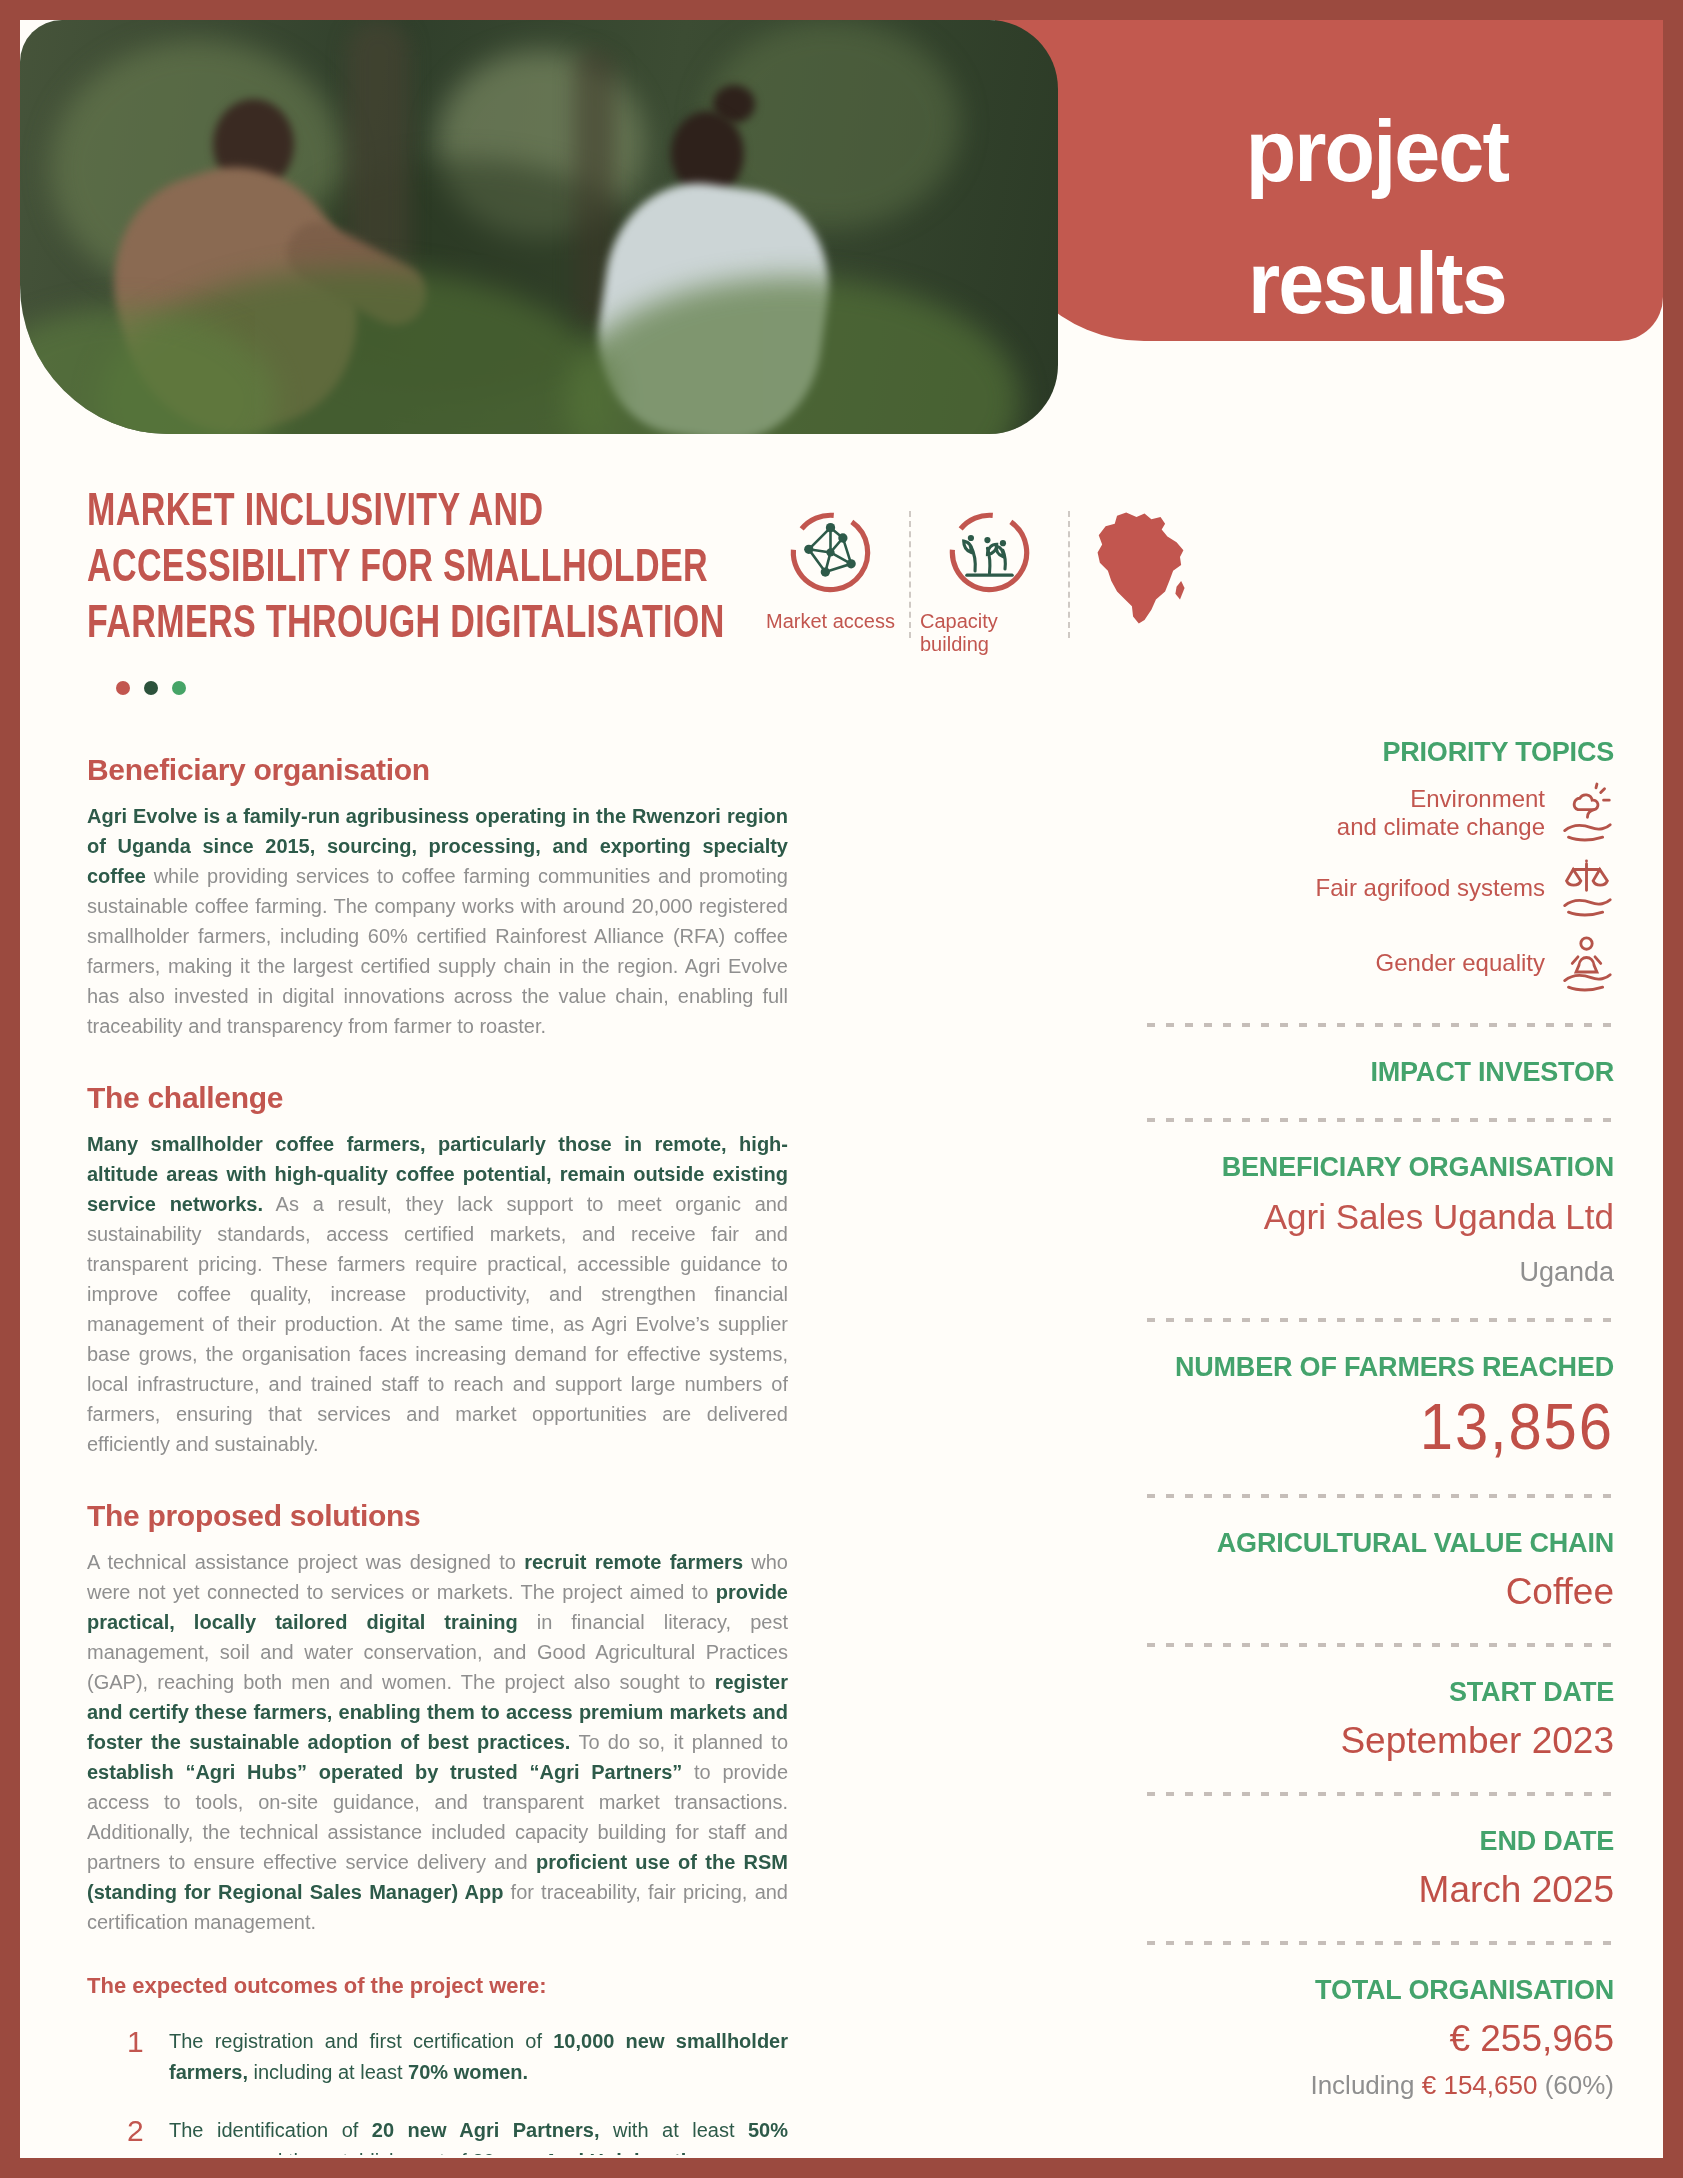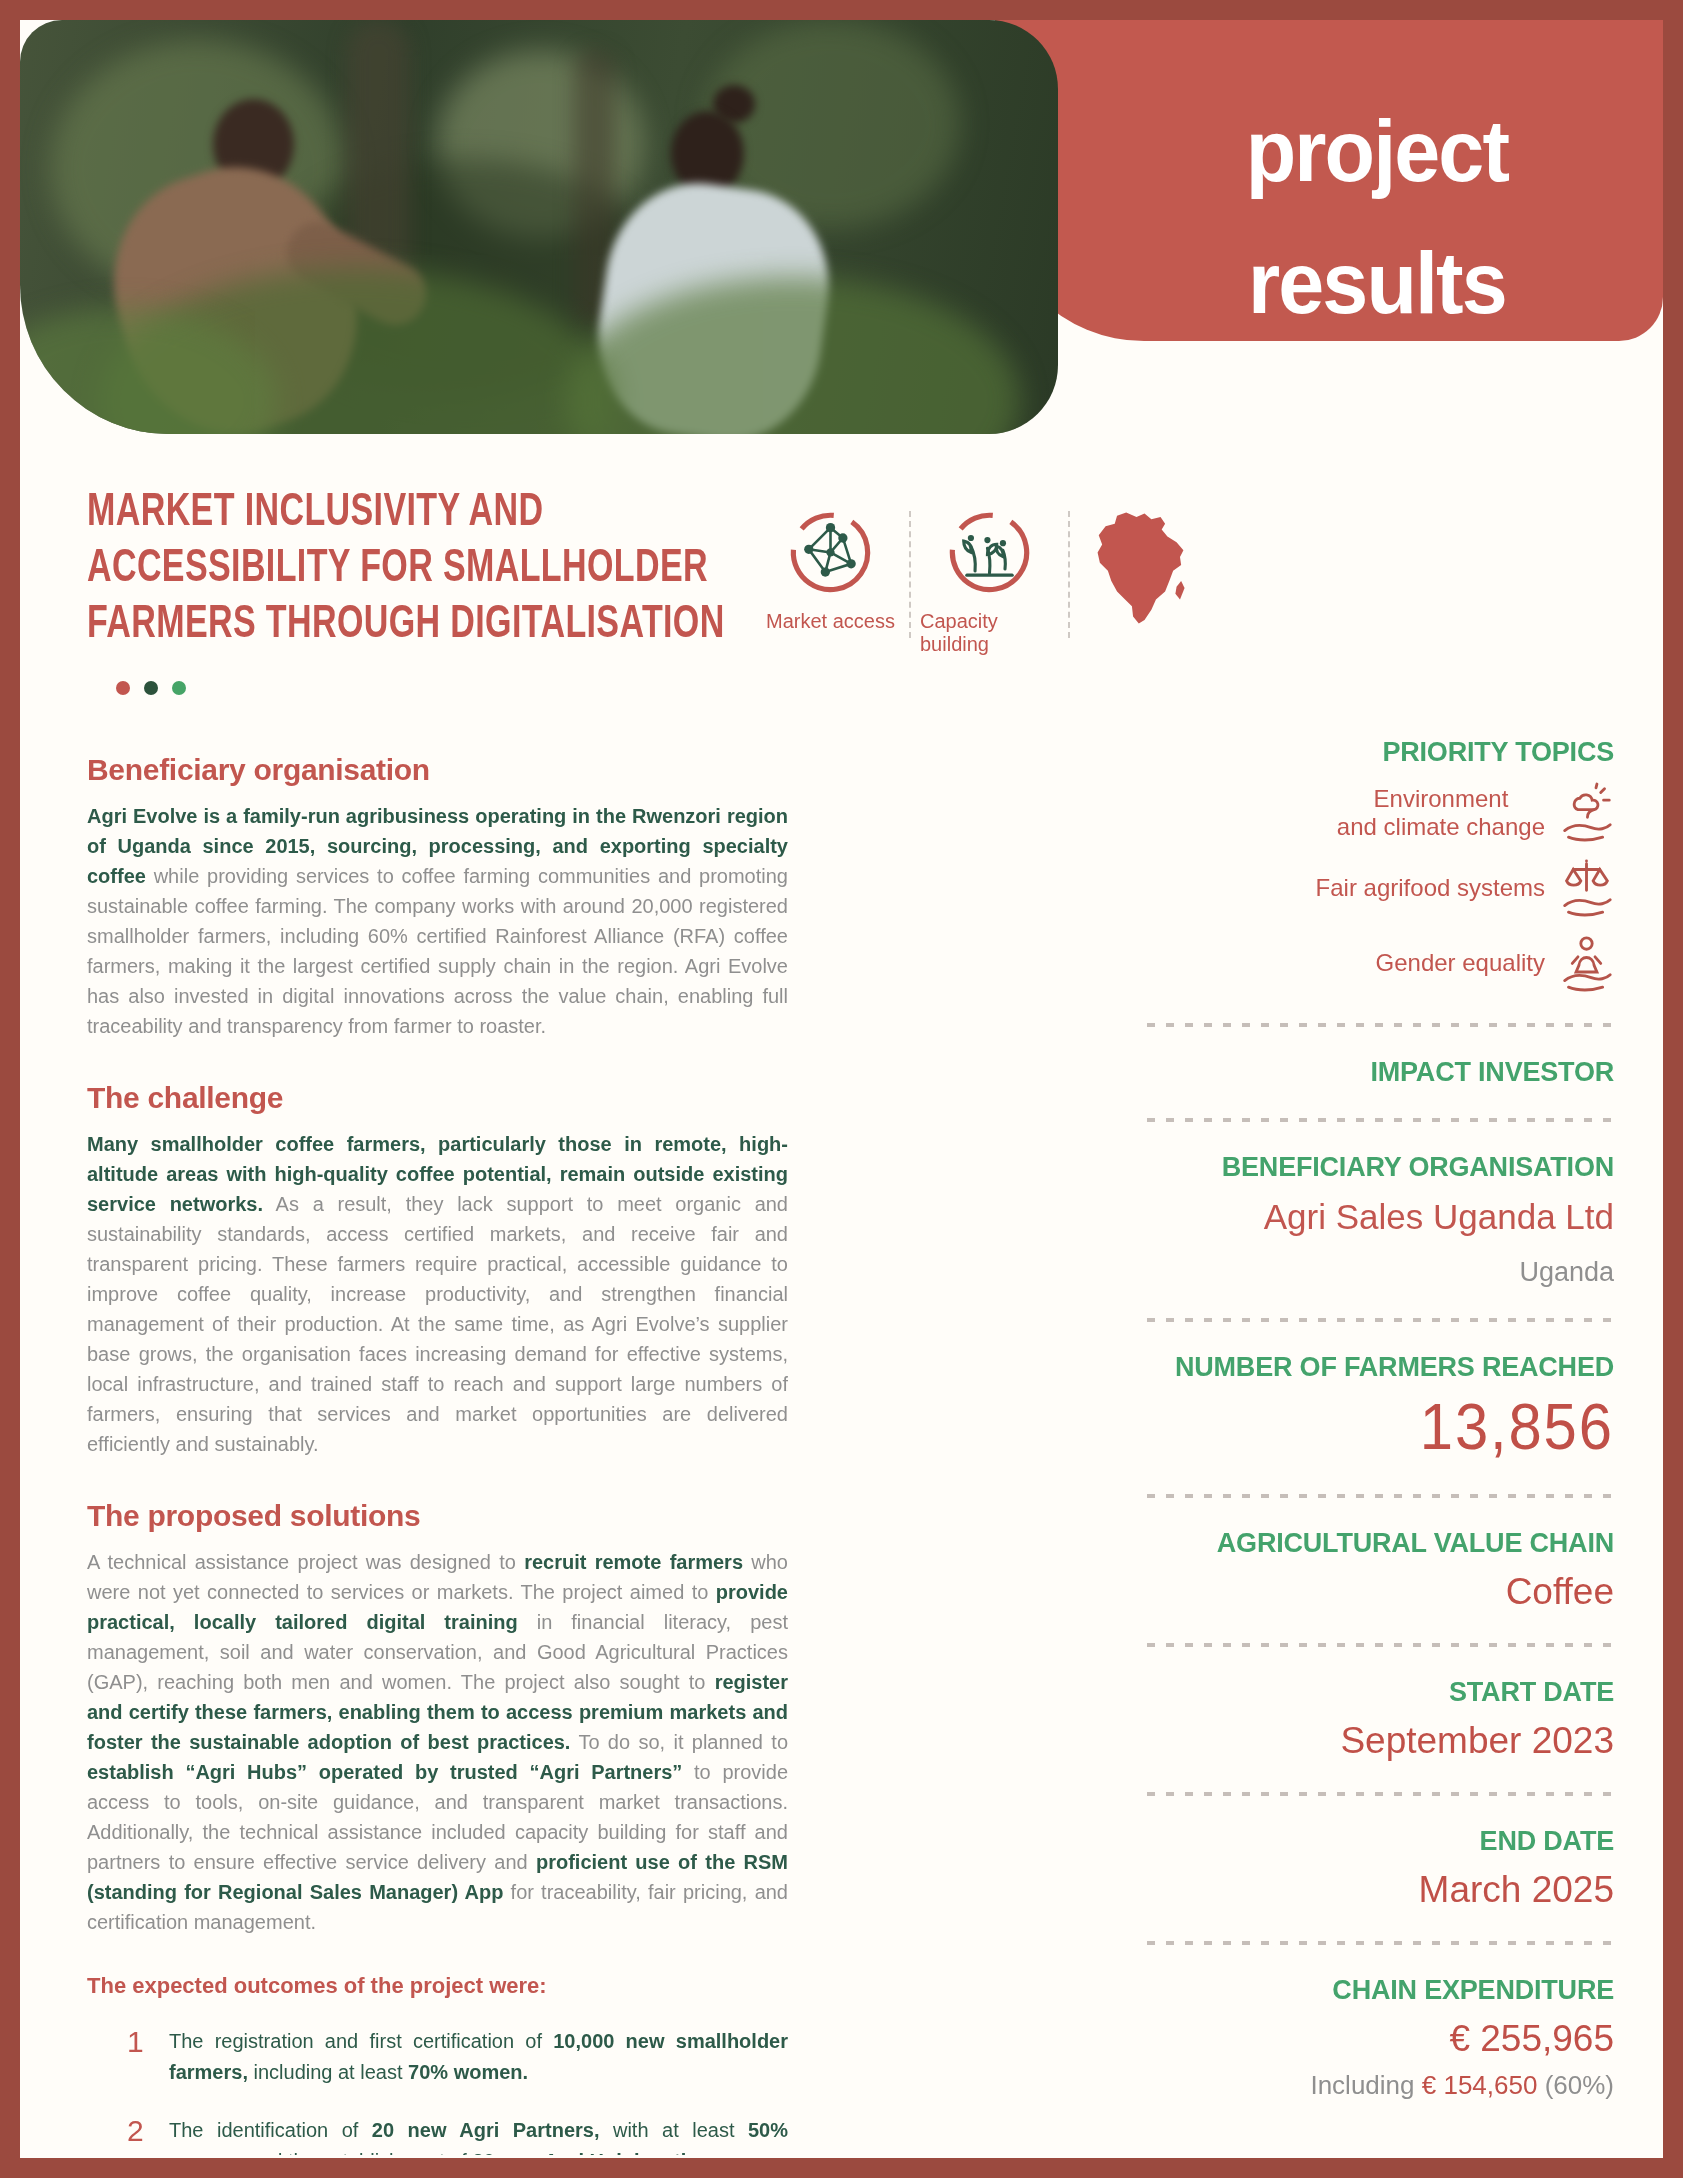--- a/index.html
+++ b/index.html
@@ -51,21 +51,21 @@
   .seg-b{color:var(--dark-green);font-weight:bold;}
   .seg-g{color:var(--dark-green);}
   .seg-muted{color:var(--body-gray);}
   .seg-red{color:var(--value-red);}
   .outcomes-heading{font-size:22px;color:var(--accent);font-weight:bold;margin-top:36px;}
   .outcome{display:flex;gap:22px;margin-top:27px;padding-left:40px;}
   .outcome .num{color:var(--accent);font-size:30px;line-height:31px;flex:0 0 20px;}
   .outcome .otext{font-size:20px;line-height:31px;text-align:justify;color:var(--dark-green);}
   
   .sidebar{position:absolute;left:804px;top:717px;width:790px;display:flex;flex-direction:column;
-    align-items:flex-end;text-align:center;}
+    align-items:flex-end;text-align:right;}
   .sb-h{font-size:27px;font-weight:bold;color:var(--green);letter-spacing:-0.2px;}
   .ptopic{display:flex;align-items:center;gap:14px;margin-top:14px;}
   .ptopic-label{font-size:24px;line-height:28px;color:var(--accent);white-space:pre-line;}
   .sep{width:467px;height:4px;margin:30px 0;
     background:repeating-linear-gradient(90deg,#c6beb9 0 8px,transparent 8px 19px);}
   .oiko{display:flex;align-items:center;gap:12px;margin-top:14px;}
   .oiko-name{font-size:46px;font-weight:bold;color:var(--navy);letter-spacing:-1.5px;}
   .sb-name{font-size:35px;color:var(--accent);margin-top:14px;}
   .sb-country{font-size:27px;color:var(--body-gray);margin-top:20px;}
   .sb-big{font-size:65px;color:var(--value-red);margin-top:6px;letter-spacing:2px;
@@ -257,19 +257,19 @@
     <div class="sb-h">START DATE</div>
     <div class="sb-value">September 2023</div>
 
     <div class="sep"></div>
 
     <div class="sb-h">END DATE</div>
     <div class="sb-value">March 2025</div>
 
     <div class="sep"></div>
 
-    <div class="sb-h">CHAIN EXPENDITURE</div>
+    <div class="sb-h">TOTAL ORGANISATION</div>
     <div class="sb-value">€ 255,965</div>
     <div class="sb-incl"><span class="seg-muted">Including </span><span class="seg-red">€ 154,650 </span><span class="seg-muted">(60%)</span></div>
 
   </div>
 </div>
 
 
 </body></html>

